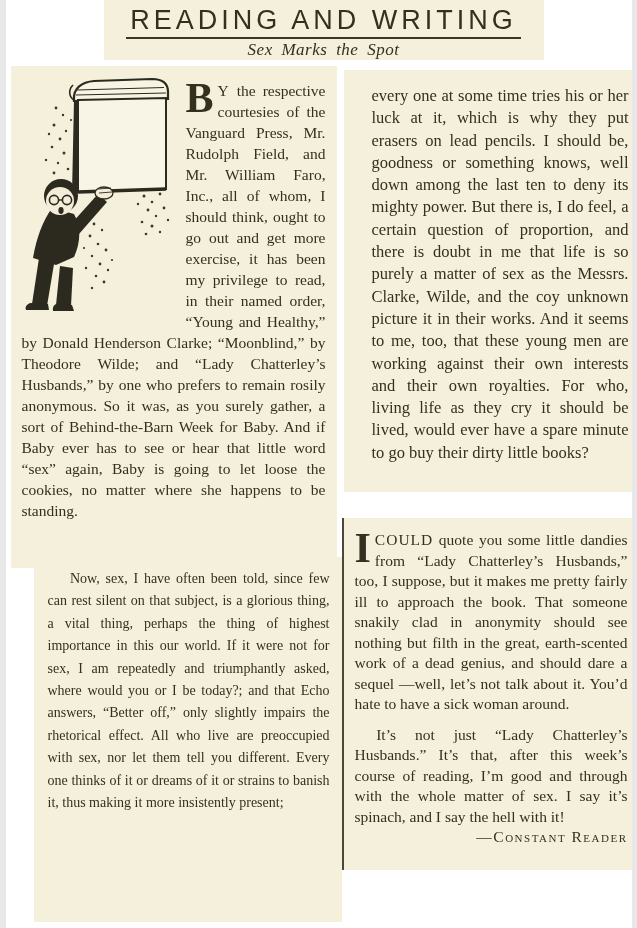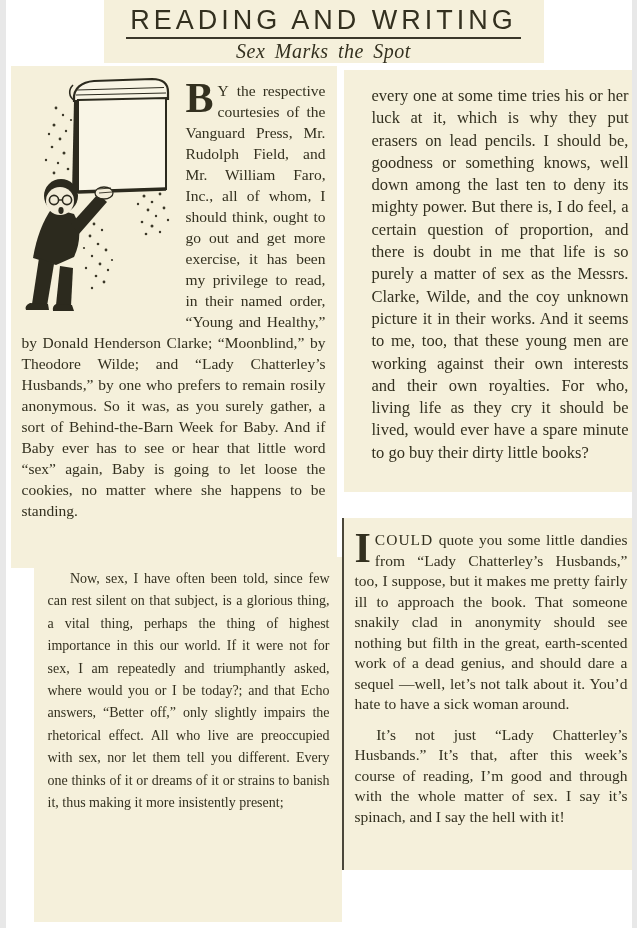--- a/index.html
+++ b/index.html
@@ -30,21 +30,21 @@
     font-family:"Liberation Sans", sans-serif;
     font-size:27px;font-weight:400;
     letter-spacing:4px;
     color:var(--ink,#2e2c20);
     border-bottom:2px solid var(--rule,#3a372a);
     padding:0 4px 1px 4px;
     white-space:nowrap;
   }
   .subtitle{
     font-style:italic;
-    font-size:20px;
+    font-size:17px;
     letter-spacing:.5px;
     word-spacing:4px;
     margin-top:1px;
   }
 
   
   #block-a{
     left:5px;top:66px;width:326px;min-height:502px;
     padding:14px 11px 8px 11px;
     font-size:15.5px;line-height:21px;
@@ -195,16 +195,16 @@
     <p>Now, sex, I have often been told, since few can rest silent on that subject, is a glorious thing, a vital thing, perhaps the thing of highest importance in this our world. If it were not for sex, I am repeatedly and triumphantly asked, where would you or I be today?; and that Echo answers, “Better off,” only slightly impairs the rhetorical effect. All who live are preoccupied with sex, nor let them tell you different. Every one thinks of it or dreams of it or strains to banish it, thus making it more insistently present;</p>
   </div>
 
   <div class="block" id="block-c">
     <p>every one at some time tries his or her luck at it, which is why they put erasers on lead pencils. I should be, goodness or something knows, well down among the last ten to deny its mighty power. But there is, I do feel, a certain question of proportion, and there is doubt in me that life is so purely a matter of sex as the Messrs. Clarke, Wilde, and the coy unknown picture it in their works. And it seems to me, too, that these young men are working against their own interests and their own royalties. For who, living life as they cry it should be lived, would ever have a spare minute to go buy their dirty little books?</p>
   </div>
 
   <div class="block" id="block-d">
     <p class="para-1"><span class="dropcap">I</span><span class="lead-caps">COULD</span><span> quote you some little dandies from “Lady Chatterley’s Husbands,” too, I suppose, but it makes me pretty fairly ill to approach the book. That someone snakily clad in anonymity should see nothing but filth in the great, earth-scented work of a dead genius, and should dare a sequel —well, let’s not talk about it. You’d hate to have a sick woman around.</span></p>
     <p class="para-2"><span>It’s not just “Lady Chatterley’s Husbands.” It’s that, after this week’s course of reading, I’m good and through with the whole matter of sex. I say it’s spinach, and I say the hell with it!</span>
-      </p>
+      <span class="sig">—Constant Reader</span></p>
   </div>
 
 </div>
 
 </body></html>

